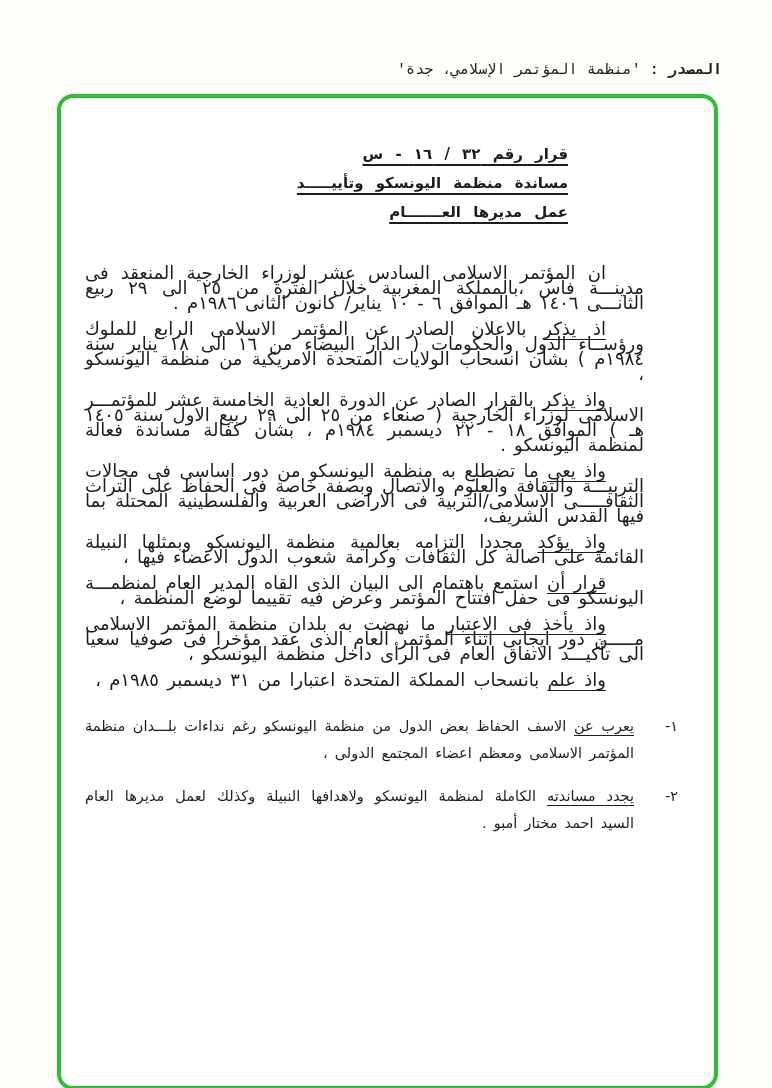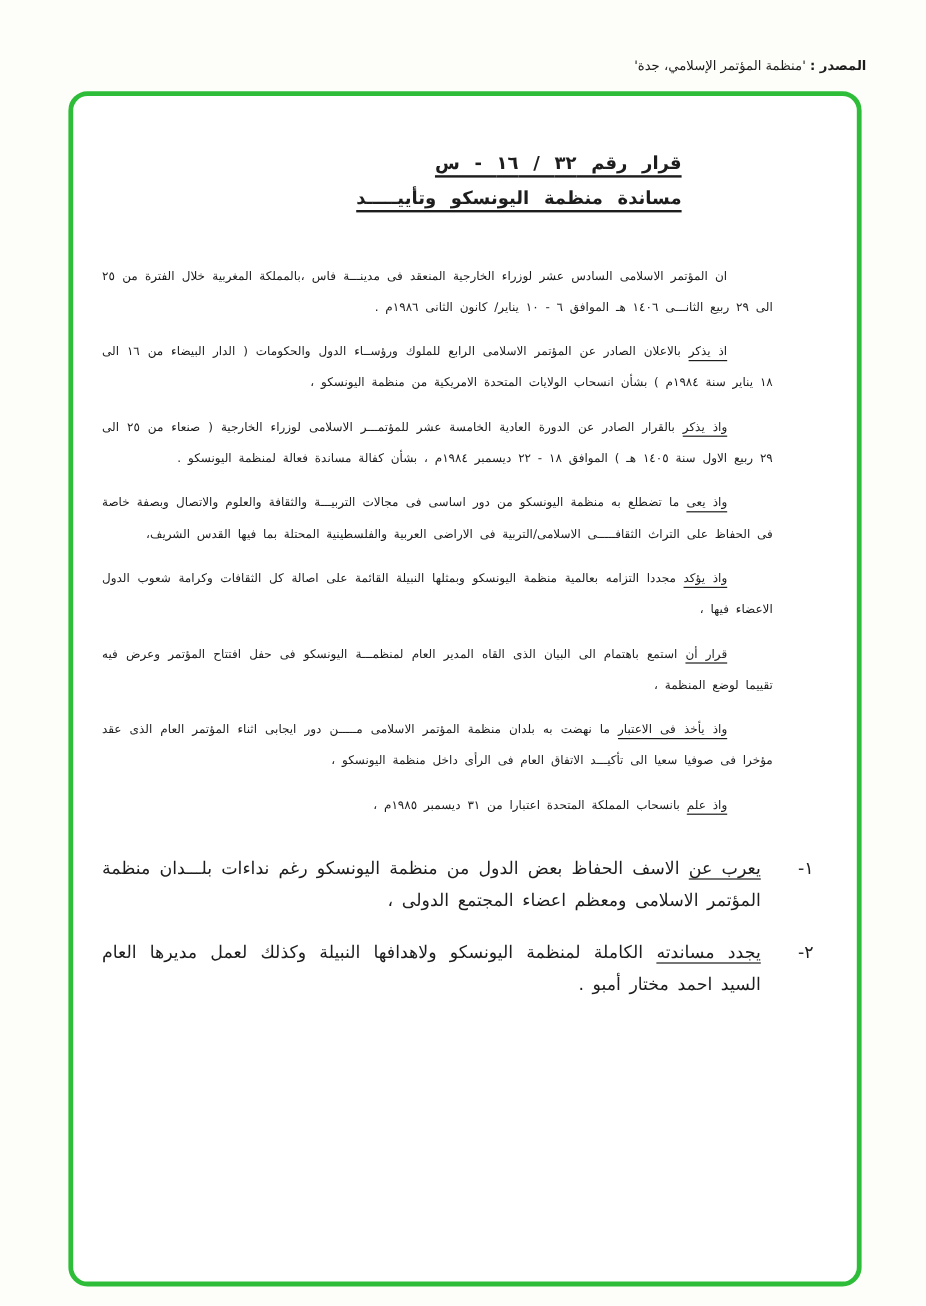--- a/index.html
+++ b/index.html
@@ -6,21 +6,21 @@
   html, body { width:772px; height:1088px; }
   body {
     background:#fdfdfa;
     font-family:"DejaVu Sans", sans-serif;
     color:#1d1d1d;
     direction:rtl;
     overflow:hidden;
   }
   .header { padding:40px 50px 0 50px; text-align:right; }
   .header-line { font-size:13px; font-weight:bold; line-height:1.35; }
-  .source-line { margin-top:8px; font-size:11px; }
+  .source-line { margin-top:20px; font-size:15px;font-family:Liberation Mono, monospace; }
   .source-label { font-weight:bold; }
   .source-value { }
   .doc-frame {
     margin:15px 54px 0 57px;
     height:996px;
     border:4px solid #2ebd38;
     border-radius:16px;
     background:#ffffff;
     overflow:hidden;
   }
@@ -29,22 +29,22 @@
   .title-line { display:block; margin-bottom:10px; }
   .title-line > span {
     font-size:15px;
     font-weight:bold;
     word-spacing:7px;
     text-decoration:underline;
     text-underline-offset:5px;
     text-decoration-thickness:1.5px;
   }
   .para {
-    font-size:10px;
-    line-height:26px;
+    font-size:18px;
+    line-height:15px;
     word-spacing:2.5px;
     text-align:justify;
     text-indent:38px;
     margin-bottom:11px;
   }
   .para.last { margin-bottom:26px; }
   .lead {
     text-decoration:underline;
     text-underline-offset:4px;
     text-decoration-thickness:1.3px;
@@ -70,20 +70,21 @@
     <span class="source-value">'منظمة المؤتمر الإسلامي، جدة'</span>
   </div>
 </div>
 
 <div class="doc-frame" style="border-color: rgb(46, 189, 56);">
   <div class="doc-content">
 
     <div class="title-block">
       <div class="title-line"><span>قرار رقم ٣٢ / ١٦ - س</span></div>
       <div class="title-line"><span>مساندة منظمة اليونسكو وتأييـــــد</span></div>
+      <div class="title-line"><span>عمل مديرها العـــــــام</span></div>
     </div>
 
     <p class="para"><span class="lead"></span> <span>ان المؤتمر الاسلامى السادس عشر لوزراء الخارجية المنعقد فى مدينـــة فاس ،بالمملكة المغربية خلال الفترة من ٢٥ الى ٢٩ ربيع الثانـــى ١٤٠٦ هـ الموافق ٦ - ١٠ يناير/ كانون الثانى ١٩٨٦م .</span></p>
 
     <p class="para"><span class="lead">اذ يذكر</span> <span>بالاعلان الصادر عن المؤتمر الاسلامى الرابع للملوك ورؤســاء الدول والحكومات ( الدار البيضاء من ١٦ الى ١٨ يناير سنة ١٩٨٤م ) بشأن انسحاب الولايات المتحدة الامريكية من منظمة اليونسكو ،</span></p>
 
     <p class="para"><span class="lead">واذ يذكر</span> <span>بالقرار الصادر عن الدورة العادية الخامسة عشر للمؤتمـــر الاسلامى لوزراء الخارجية ( صنعاء من ٢٥ الى ٢٩ ربيع الاول سنة ١٤٠٥ هـ ) الموافق ١٨ - ٢٢ ديسمبر ١٩٨٤م ، بشأن كفالة مساندة فعالة لمنظمة اليونسكو .</span></p>
 
     <p class="para"><span class="lead">واذ يعى</span> <span>ما تضطلع به منظمة اليونسكو من دور اساسى فى مجالات التربيـــة والثقافة والعلوم والاتصال وبصفة خاصة فى الحفاظ على التراث الثقافـــــى الاسلامى/التربية فى الاراضى العربية والفلسطينية المحتلة بما فيها القدس الشريف،</span></p>
 

